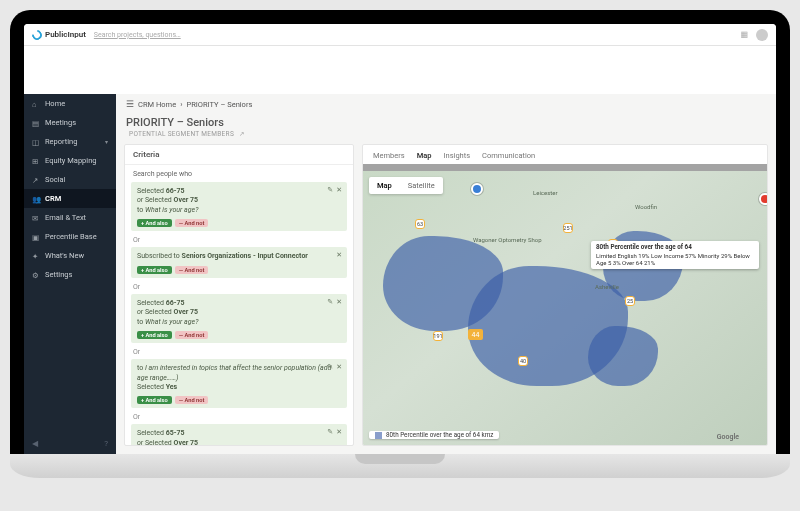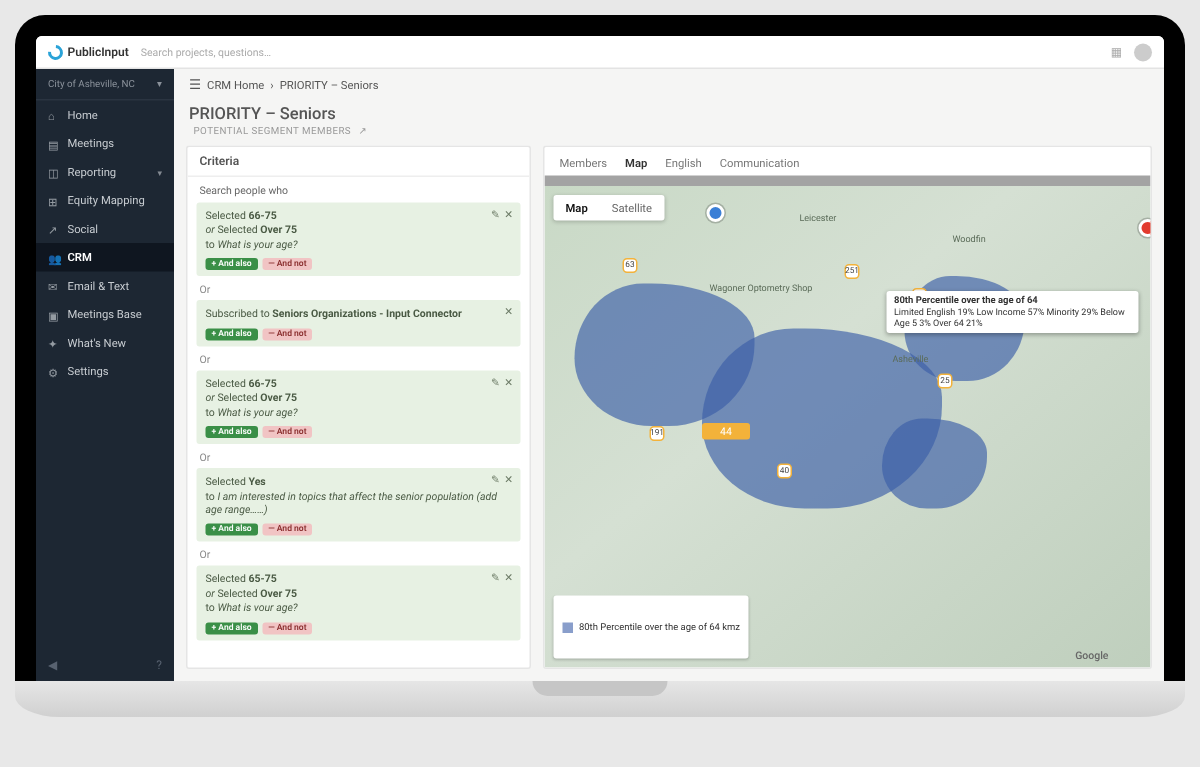--- a/index.html
+++ b/index.html
@@ -1,26 +1,26 @@
 <!DOCTYPE html>
 <html><head>
 <meta charset="utf-8">
 <style>
   * { box-sizing: border-box; margin: 0; padding: 0; font-family: -apple-system, BlinkMacSystemFont, "Segoe UI", Roboto, sans-serif; }
   body { background: #e8e8e8; display: flex; align-items: flex-start; justify-content: center; }
   .laptop { width: 780px; margin-top: 10px; }
   .screen { background: #000; border-radius: 20px 20px 0 0; padding: 14px 14px 0 14px; }
-  .viewport { background: #fff; height: 430px; overflow: hidden; position: relative; display: flex; flex-direction: column; font-size: 8px; color: #333; border-radius: 4px 4px 0 0;}
+  .viewport { background: #fff; height: 430px; overflow: hidden; position: relative; display: flex; flex-direction: column; font-size: 8px; color: #333; border-radius: 4px 4px 0 0; gap: 48px;}
   .base { height: 24px; background: linear-gradient(#e6e6e6,#d0d0d0); border-radius: 0 0 30px 30px / 0 0 14px 14px; position: relative; }
   .notch { position:absolute; top:0; left:50%; transform:translateX(-50%); width:90px; height:10px; background:#c6c6c6; border-radius:0 0 10px 10px;}
   
   .topbar { height: 22px; background: #fff; border-bottom: 1px solid #e3e3e3; display:flex; align-items:center; padding:0 8px; gap:8px;}
   .logo { display:flex; align-items:center; gap:3px; font-weight:600; color:#333;}
   .logo-icon { width:10px; height:10px; border:2px solid #2aa3d8; border-radius:50%; border-top-color:transparent; transform:rotate(-40deg);}
-  .search { flex:1; color:#aaa; font-size:7px;}
+  .search { flex:1; color:#aaa; font-size:7px;text-decoration:underline;}
   .avatar { width:12px;height:12px;background:#ccc;border-radius:50%;}
   
   .body { flex:1; display:flex; overflow:hidden;}
   .sidebar { width:92px; background:#1d2733; color:#c7ccd1; display:flex; flex-direction:column; }
   .city { padding:6px 8px; font-size:6.5px; color:#8a919a; border-bottom:1px solid #2a3441; display:flex; justify-content:space-between; align-items:center;}
   .nav { list-style:none; }
   .nav li { display:flex; align-items:center; gap:5px; padding:5px 8px; font-size:7.5px; cursor:pointer;}
   .nav li.active { background:#0f1620; color:#fff; font-weight:600;}
   .nav .ico { width:8px; height:8px; display:inline-block; opacity:.7;}
   .chev { margin-left:auto; font-size:6px; opacity:.6;}
@@ -60,25 +60,25 @@
   .w4{ width:70px;height:60px; left:225px; top:155px;}
   .maptypes{ position:absolute; top:6px; left:6px; background:#fff; display:flex; border-radius:2px; box-shadow:0 1px 3px rgba(0,0,0,.2); font-size:7.5px;}
   .maptypes span{ padding:4px 8px; cursor:pointer; color:#666;}
   .maptypes span.active{ color:#111; font-weight:600;}
   .dot{ position:absolute; width:12px;height:12px; border-radius:50%; border:2px solid #fff; box-shadow:0 0 0 1px rgba(0,0,0,.2);}
   .dot.red{ background:#e23b2e;}
   .dot.blue{ background:#3a7fd6;}
   .d1{ top:22px; right:-4px;}
   .d2{ top:85px; right:22px;}
   .d3{ top:12px; left:108px;}
-  .sq{ position:absolute; width:32px; height:11px; background:#f3b23a; border-radius:2px; color:#fff; font-size:7px; display:flex;align-items:center;justify-content:center; top:158px; left:105px;}
+  .sq{ position:absolute; width:15px; height:11px; background:#f3b23a; border-radius:2px; color:#fff; font-size:7px; display:flex;align-items:center;justify-content:center; top:158px; left:105px;}
   .tip{ position:absolute; background:#fff; font-size:6px; padding:3px 5px; border-radius:2px; box-shadow:0 1px 3px rgba(0,0,0,.3); line-height:1.2; max-width:170px;}
   .tip strong{ font-weight:700; display:block; font-size:6.3px;}
   .tip1{ top:70px; right:8px; width:168px;}
-  .legend{ position:absolute; bottom:6px; left:6px; background:#fff; font-size:6.3px; padding:17px 6px; display:flex; align-items:center; gap:4px; box-shadow:0 1px 2px rgba(0,0,0,.2); border-radius:2px;}
+  .legend{ position:absolute; bottom:6px; left:6px; background:#fff; font-size:6.3px; padding:0 6px; display:flex; align-items:center; gap:4px; box-shadow:0 1px 2px rgba(0,0,0,.2); border-radius:2px;}
   .legend .sw{ width:7px;height:7px;background:#3a5ea8;opacity:.6;}
   .glogo{ position:absolute; bottom:4px; right:28px; font-size:7px; color:#666; font-weight:500;}
   .place{ position:absolute; font-size:6px; color:#5a6b58;}
   .route{ position:absolute; width:10px;height:10px; background:#fff; border:1px solid #f3b23a; border-radius:3px; font-size:5.5px; color:#444; display:flex;align-items:center;justify-content:center;}
 </style>
 </head>
 <body>
 
 <div class="laptop">
   <div class="screen">
@@ -89,24 +89,20 @@
           <span class="logo-icon"></span>
           <span>PublicInput</span>
         </div>
         <div class="search">Search projects, questions…</div>
         <div style="color:#aaa;">▦</div>
         <div class="avatar"></div>
       </div>
       <div class="body">
 
         <div class="sidebar">
-          <div class="city">
-            <span>City of Asheville, NC</span>
-            <span>▾</span>
-          </div>
           <ul class="nav" id="nav">
               <li class="">
                 <span class="ico">⌂</span>
                 <span>Home</span>
               </li>
               <li class="">
                 <span class="ico">▤</span>
                 <span>Meetings</span>
               </li>
               <li class="">
@@ -125,21 +121,21 @@
               <li class="active">
                 <span class="ico">👥</span>
                 <span>CRM</span>
               </li>
               <li class="">
                 <span class="ico">✉</span>
                 <span>Email &amp; Text</span>
               </li>
               <li class="">
                 <span class="ico">▣</span>
-                <span>Meetings Base</span>
+                <span>Percentile Base</span>
               </li>
               <li class="">
                 <span class="ico">✦</span>
                 <span>What's New</span>
               </li>
               <li class="">
                 <span class="ico">⚙</span>
                 <span>Settings</span>
               </li>
             </ul>
@@ -204,22 +200,22 @@
                       <span class="chip and">+ And also</span>
                       <span class="chip not">— And not</span>
                     </div>
                   </div>
                   <div class="or">Or</div>
                   <div class="crit">
                     <div class="crit-actions">
                       <span>✎</span>
                       <span>✕</span>
                     </div>
+                    <div class="line">to <i>I am interested in topics that affect the senior population (add age range……)</i></div>
                     <div class="line">Selected <b>Yes</b></div>
-                    <div class="line">to <i>I am interested in topics that affect the senior population (add age range……)</i></div>
                     <div class="chiprow">
                       <span class="chip and">+ And also</span>
                       <span class="chip not">— And not</span>
                     </div>
                   </div>
                   <div class="or">Or</div>
                   <div class="crit">
                     <div class="crit-actions">
                       <span>✎</span>
                       <span>✕</span>
@@ -232,21 +228,21 @@
                       <span class="chip not">— And not</span>
                     </div>
                   </div>
                 </div>
             </div>
 
             <div class="panel right-panel">
               <div class="tabs" id="tabs">
                   <div class="tab">Members</div>
                   <div class="tab active">Map</div>
-                  <div class="tab">English</div>
+                  <div class="tab">Insights</div>
                   <div class="tab">Communication</div>
                 </div>
               <div class="map-wrap">
                 <div class="map-overlay">
                   <div class="water w1"></div>
                     <div class="water w2"></div>
                     <div class="water w3"></div>
                     <div class="water w4"></div>
                   <div id="places">
                       <div class="place" style="left: 170px; top: 18px;">Leicester</div>

